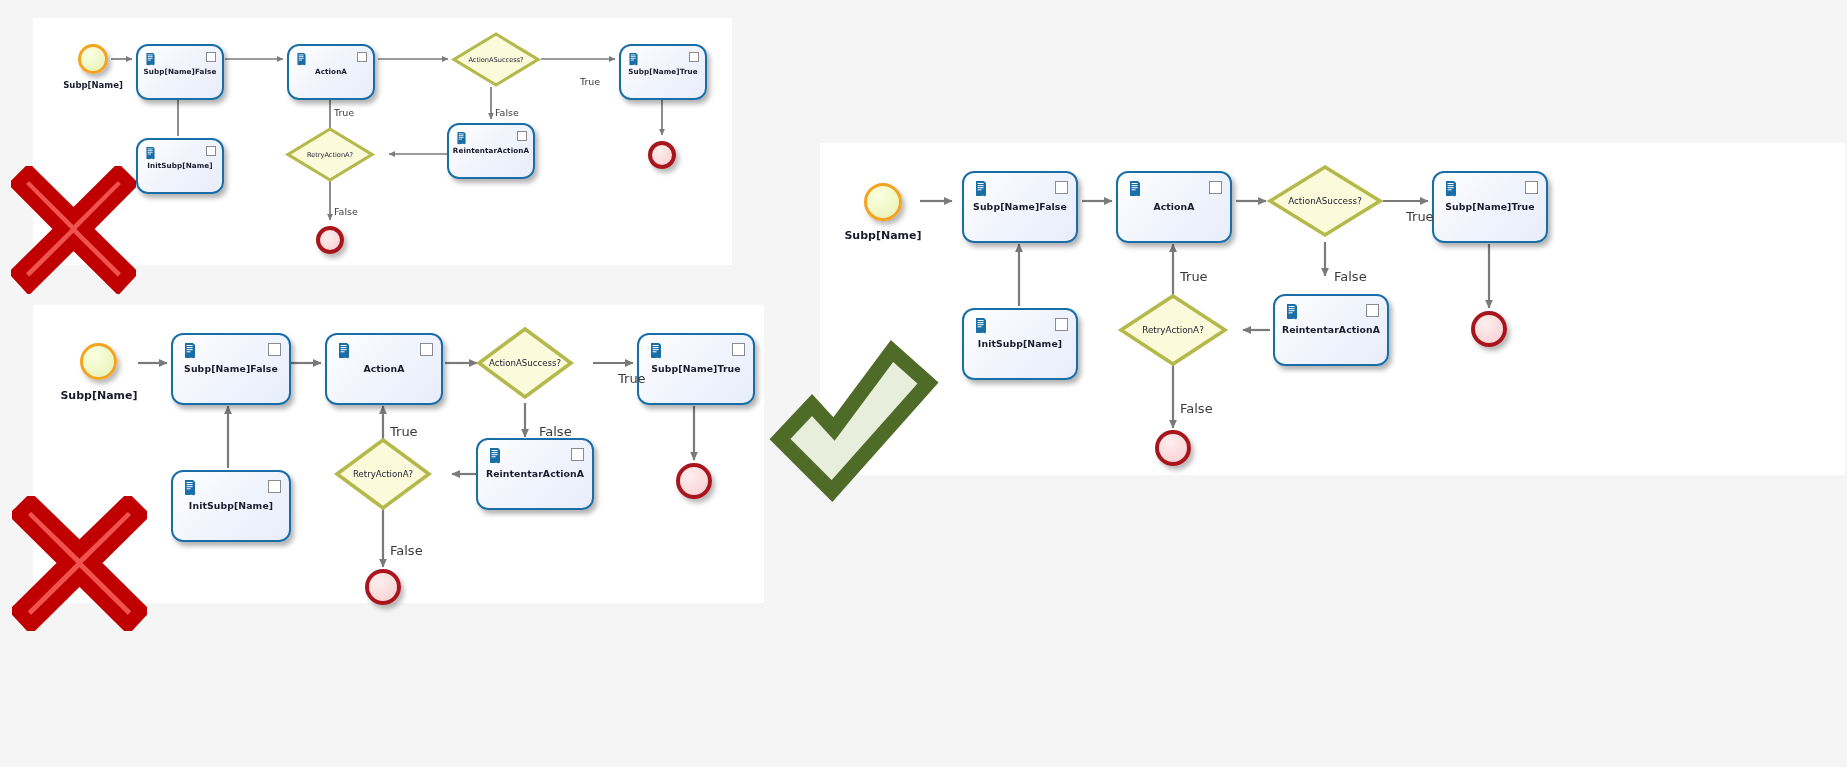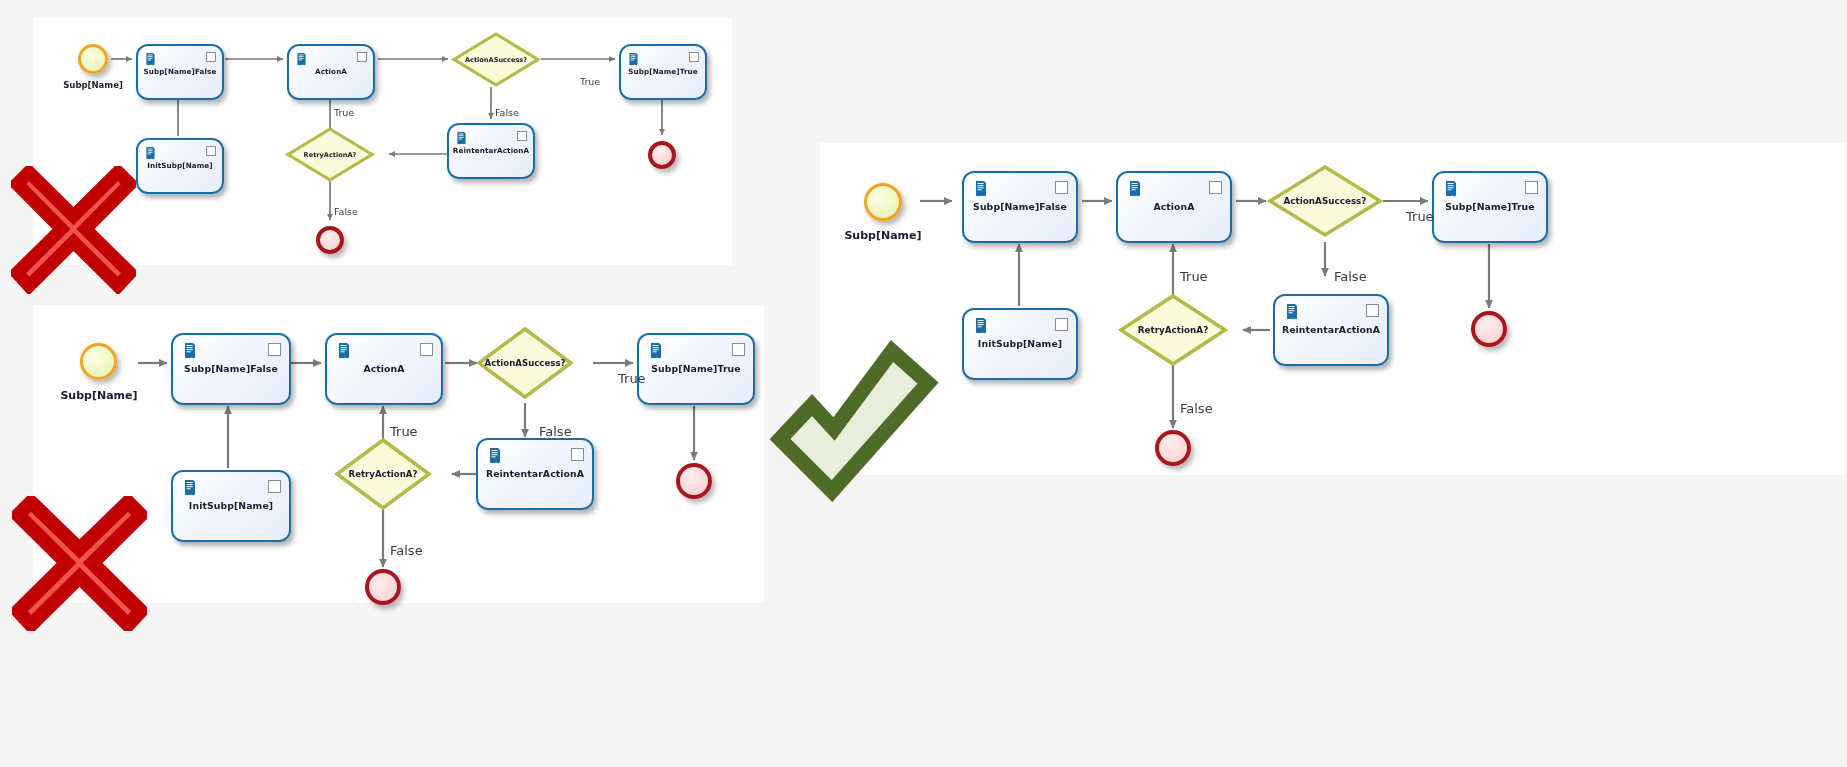--- a/index.html
+++ b/index.html
@@ -36,21 +36,21 @@
     background:#ffffff;
     box-sizing:border-box;
   }
 
   
   .gw{position:absolute;}
   .gw svg{position:absolute;inset:0;overflow:visible;}
   .gw .glabel{
     position:absolute;left:0;right:0;top:50%;
     transform:translateY(-50%);
-    text-align:center;font-weight:bold;color:#1b1b2e;
+    text-align:center;font-weight:normal;color:#1b1b2e;
   }
 
   
   .start-ev{
     position:absolute;border-radius:50%;
     background:radial-gradient(circle at 38% 32%,#fbffe2 0%,#eef7c4 60%,#e4f0b4 100%);
     border:3.5px solid #f5a21e;
     box-shadow:3px 4px 5px rgba(0,0,0,0.28);
     box-sizing:border-box;
   }

